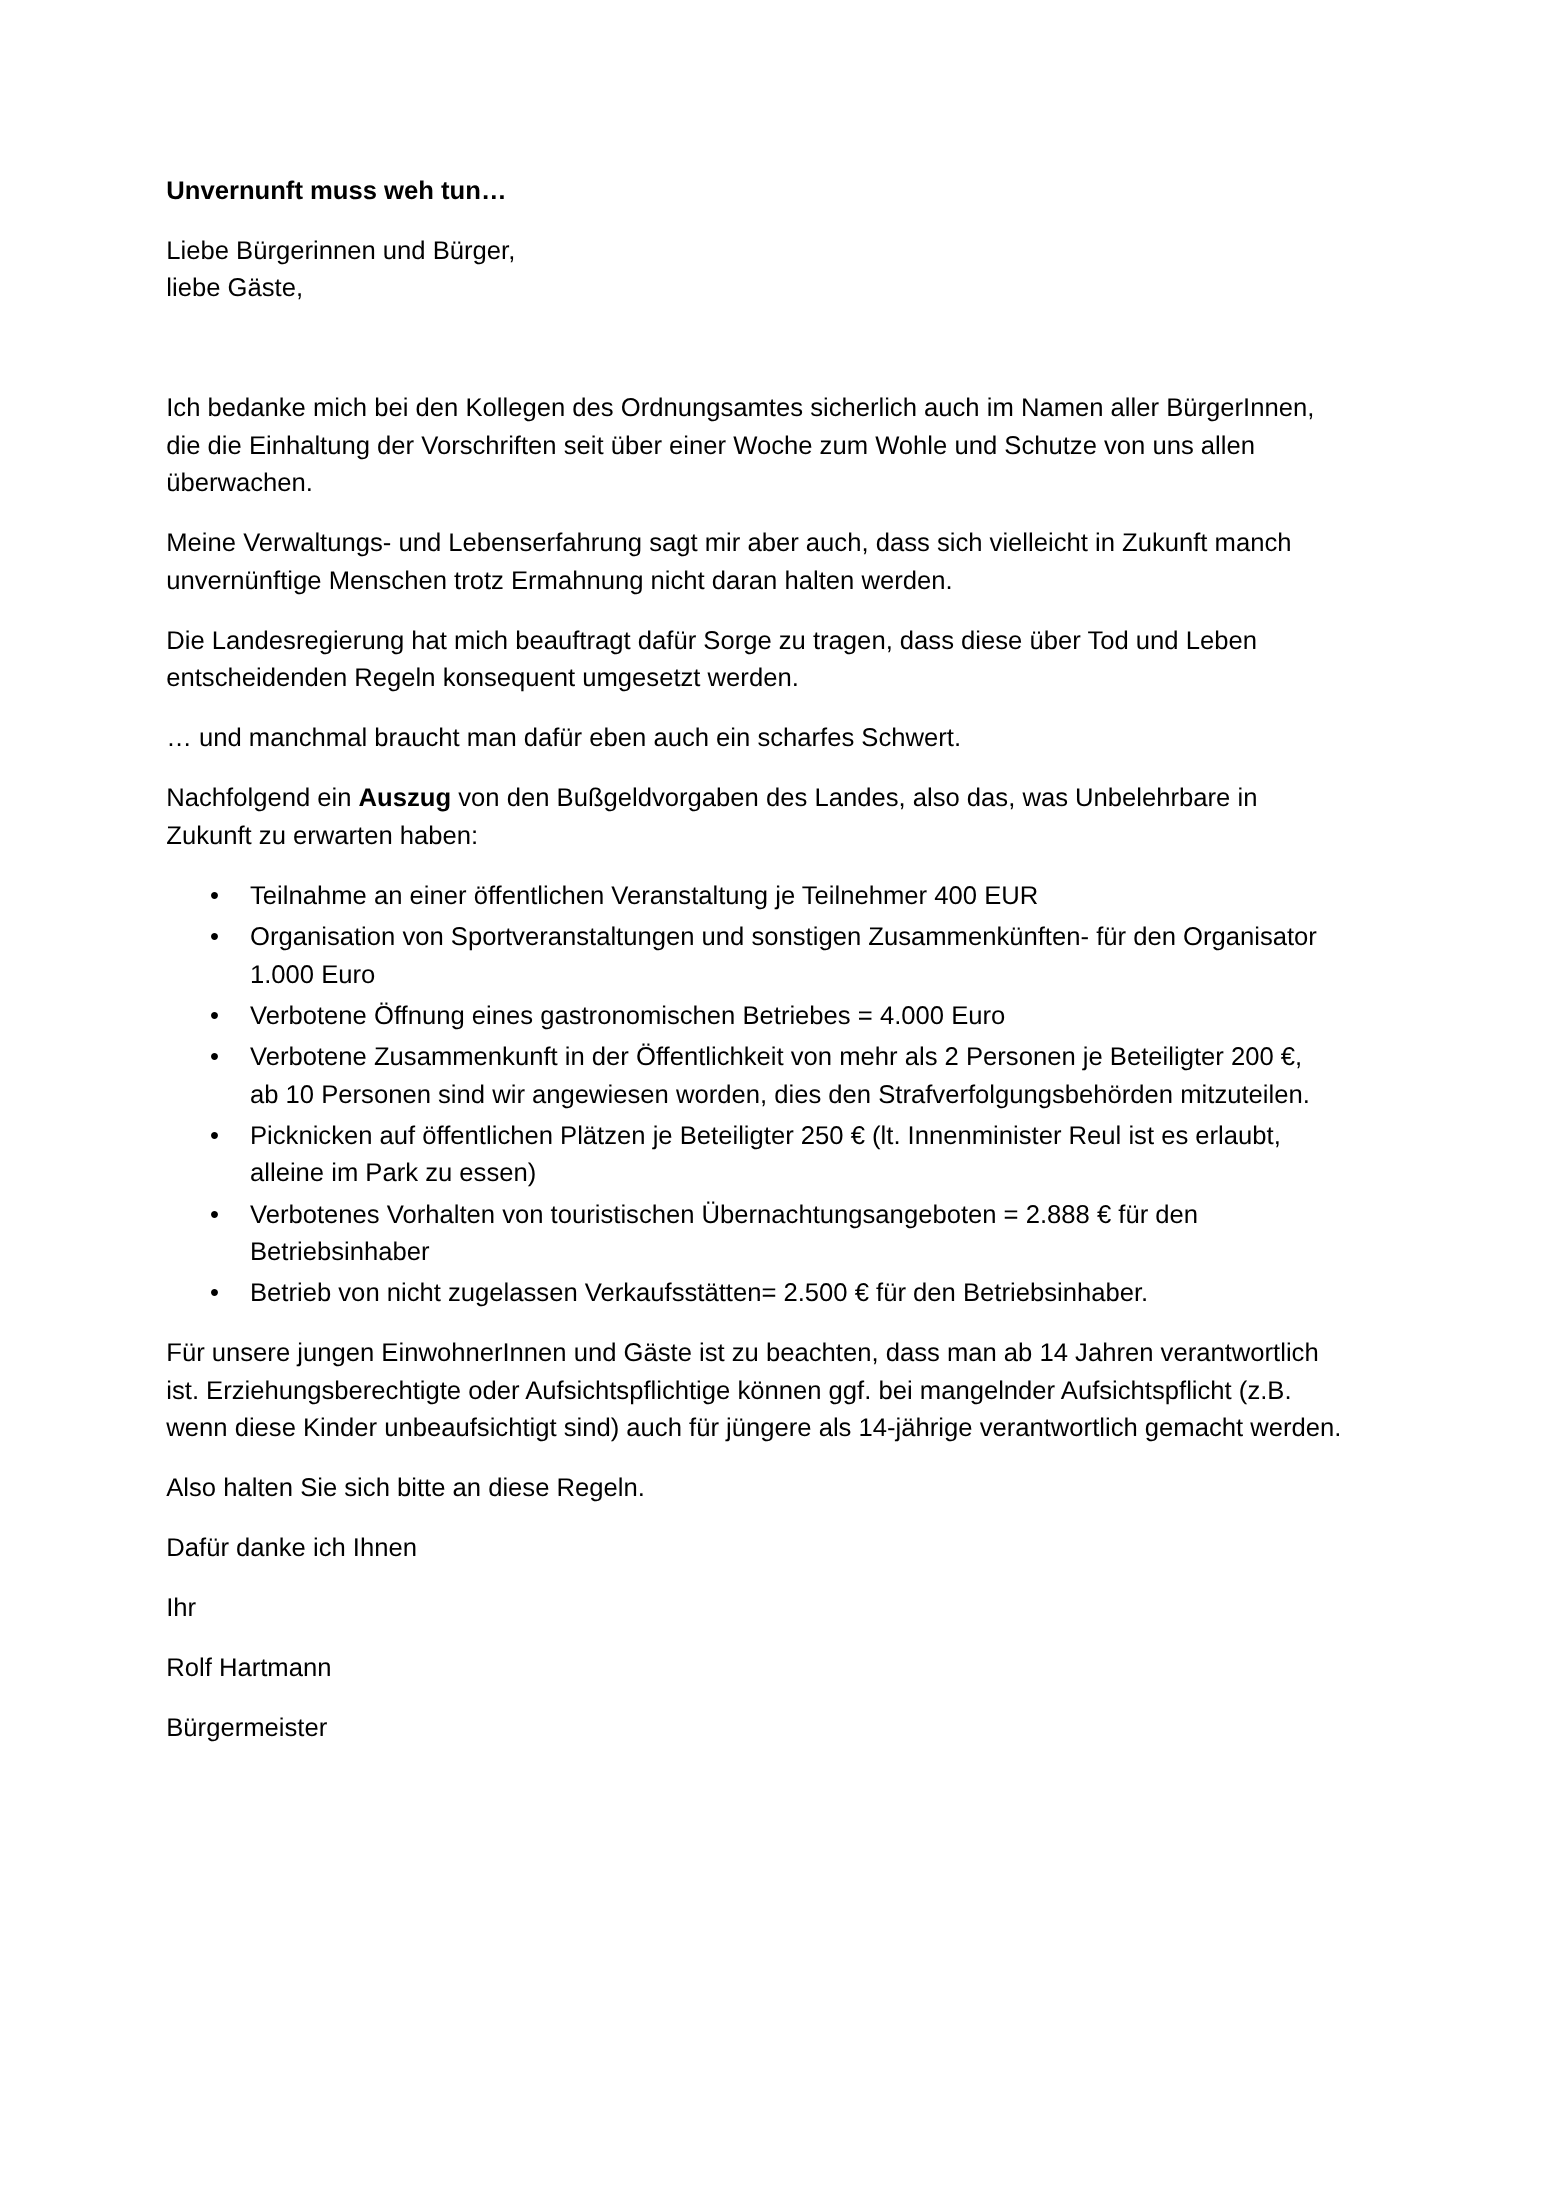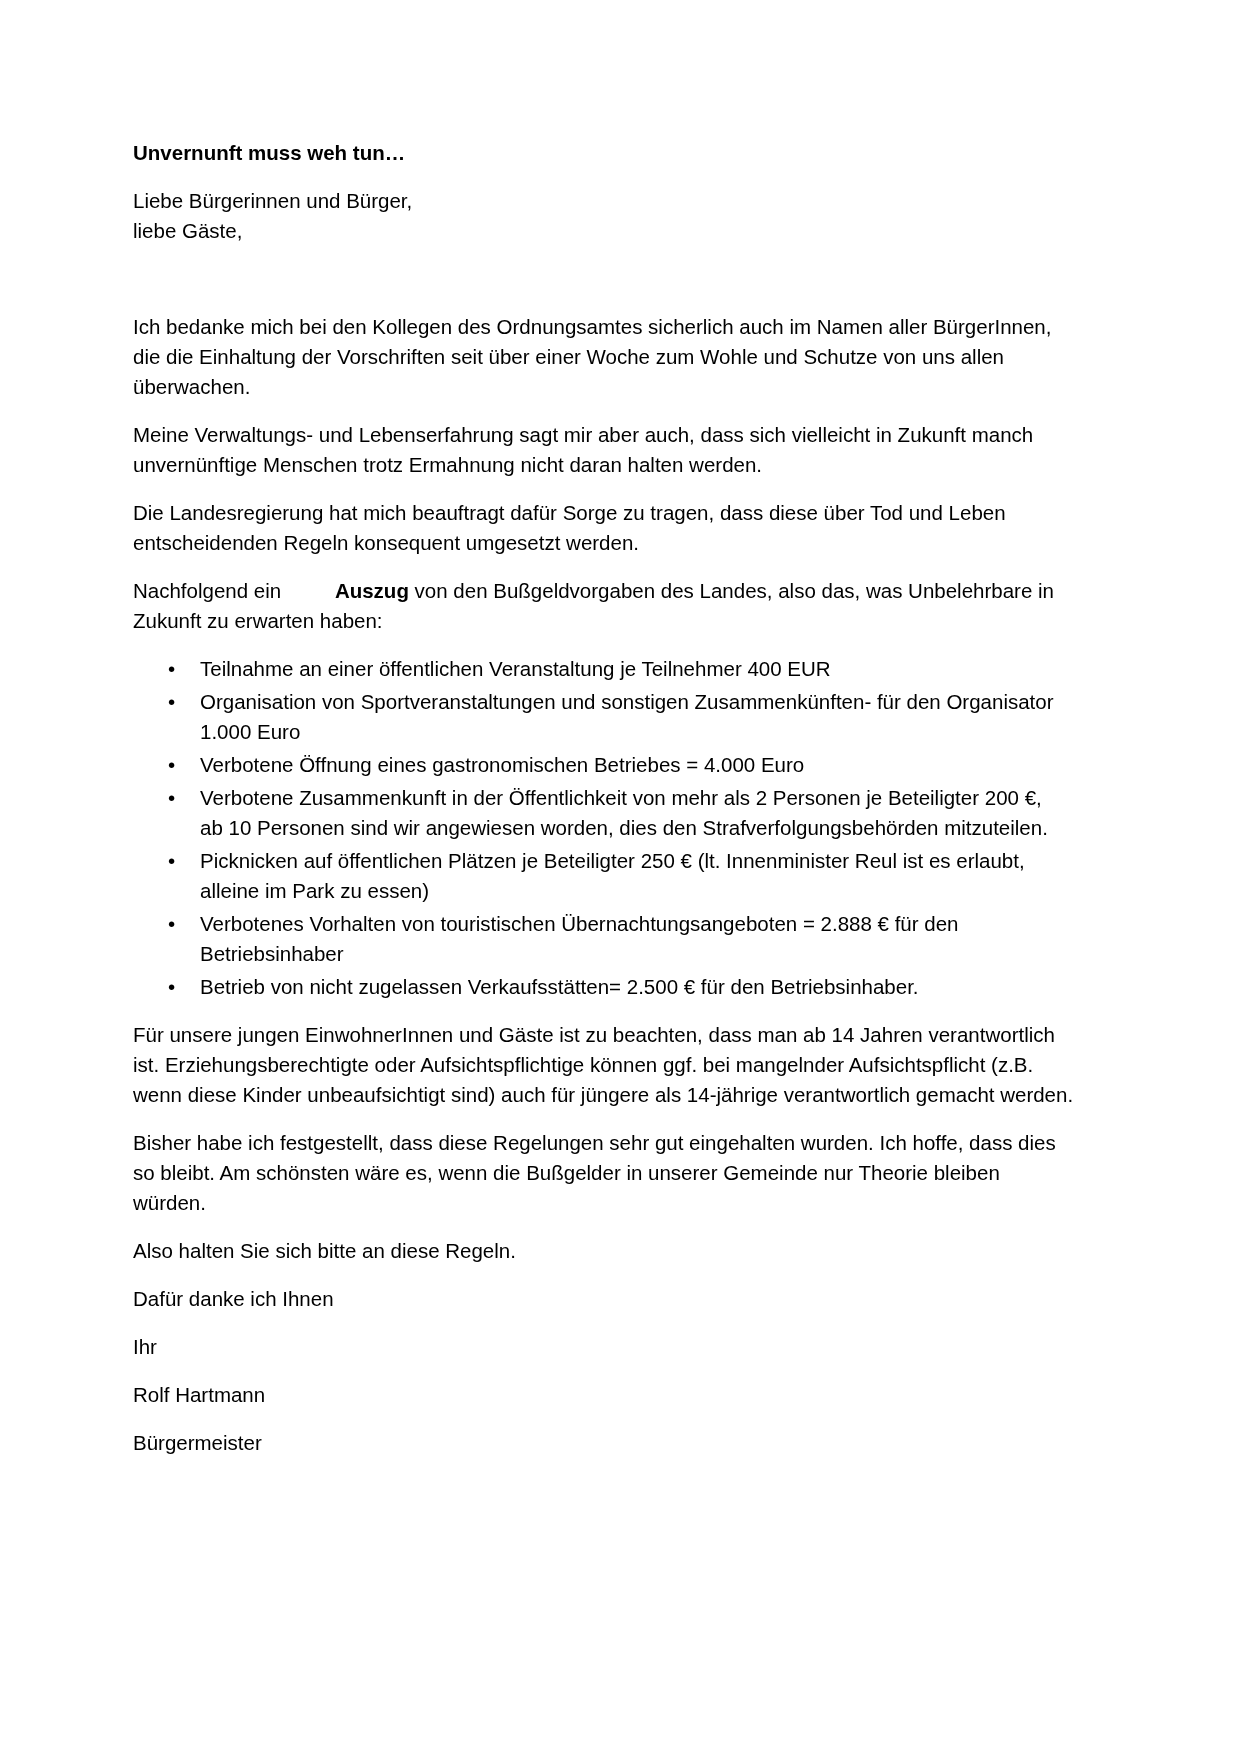--- a/index.html
+++ b/index.html
@@ -40,21 +40,21 @@
     margin: 0 0 3px 0;
   }
   ul.fines .bullet {
     flex: 0 0 32px;
     width: 32px;
   }
   ul.fines .li-text {
     flex: 1 1 auto;
     white-space: pre-line;
   }
-  b, strong { font-weight: bold; margin-left: 48px; }
+  b, strong { font-weight: bold; }
 </style>
 </head>
 <body>
 
 <div class="page">
 
   <h1 class="title">Unvernunft muss weh tun…</h1>
 
   <p class="para">Liebe Bürgerinnen und Bürger,
 liebe Gäste,</p>
@@ -65,20 +65,21 @@
   <p class="para">Ich bedanke mich bei den Kollegen des Ordnungsamtes sicherlich auch im Namen aller BürgerInnen,
 die die Einhaltung der Vorschriften seit über einer Woche zum Wohle und Schutze von uns allen
 überwachen.</p>
 
   <p class="para">Meine Verwaltungs- und Lebenserfahrung sagt mir aber auch, dass sich vielleicht in Zukunft manch
 unvernünftige Menschen trotz Ermahnung nicht daran halten werden.</p>
 
   <p class="para">Die Landesregierung hat mich beauftragt dafür Sorge zu tragen, dass diese über Tod und Leben
 entscheidenden Regeln konsequent umgesetzt werden.</p>
 
+  <p class="para">… und manchmal braucht man dafür eben auch ein scharfes Schwert.</p>
 
   <p class="para"><span>Nachfolgend ein </span><strong>Auszug</strong><span> von den Bußgeldvorgaben des Landes, also das, was Unbelehrbare in
 Zukunft zu erwarten haben:</span></p>
 
   <ul class="fines">
     <li>
       <span class="bullet">•</span>
       <span class="li-text">Teilnahme an einer öffentlichen Veranstaltung je Teilnehmer 400 EUR</span>
     </li>
     <li>
@@ -109,23 +110,20 @@
       <span class="bullet">•</span>
       <span class="li-text">Betrieb von nicht zugelassen Verkaufsstätten= 2.500 € für den Betriebsinhaber.</span>
     </li>
   </ul>
 
 
   <p class="para">Für unsere jungen EinwohnerInnen und Gäste ist zu beachten, dass man ab 14 Jahren verantwortlich
 ist. Erziehungsberechtigte oder Aufsichtspflichtige können ggf. bei mangelnder Aufsichtspflicht (z.B.
 wenn diese Kinder unbeaufsichtigt sind) auch für jüngere als 14-jährige verantwortlich gemacht werden.</p>
 
-  <p class="para">Bisher habe ich festgestellt, dass diese Regelungen sehr gut eingehalten wurden. Ich hoffe, dass dies
-so bleibt. Am schönsten wäre es, wenn die Bußgelder in unserer Gemeinde nur Theorie bleiben
-würden.</p>
 
   <p class="para">Also halten Sie sich bitte an diese Regeln.</p>
 
   <p class="para">Dafür danke ich Ihnen</p>
 
   <p class="para">Ihr</p>
 
   <p class="para">Rolf Hartmann</p>
 
   <p class="para">Bürgermeister</p>

